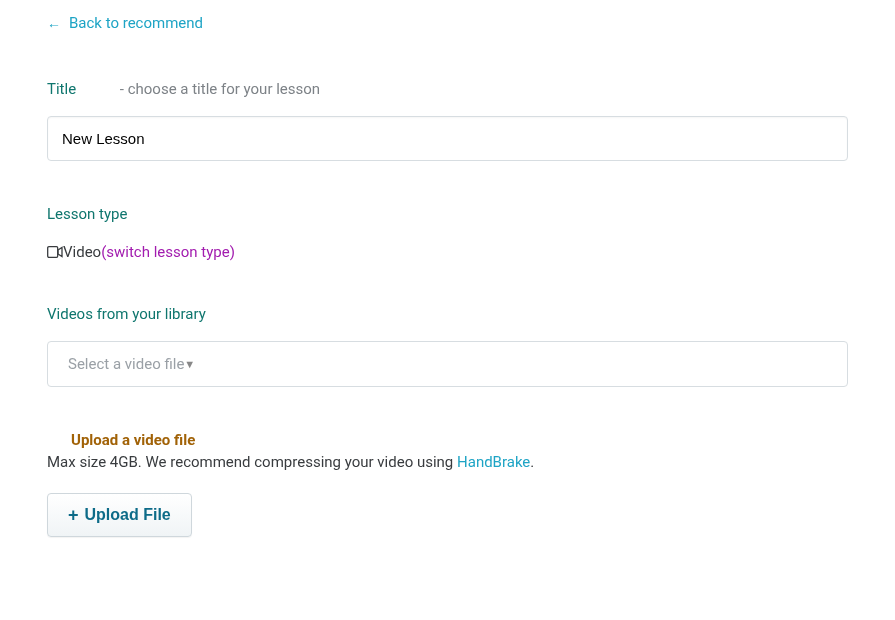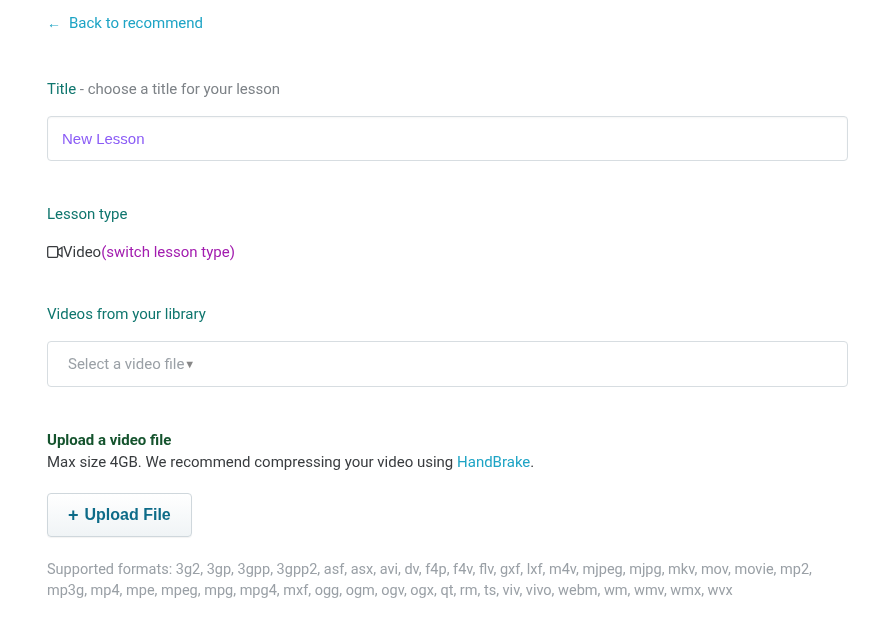--- a/index.html
+++ b/index.html
@@ -35,29 +35,30 @@
     .label-row {
       margin-bottom: 18px;
     }
     .label-bold {
       font-weight: 400;
       color: #0f766e;
     }
     .label-sub {
       color: #7d8287;
       font-weight: 400;
+      padding-left: 40px;
     }
     .text-input {
       width: 100%;
       padding: 13px 14px;
       font-size: 15px;
       border: 1px solid #d7dde1;
       border-radius: 4px;
       background: #fff;
-      color: #8b5cf6;
+      color: #000000;
       box-shadow: inset 0 1px 2px rgba(0,0,0,0.04);
     }
     .text-input::placeholder {
       color: #9aa0a6;
     }
     .lesson-type-row {
       display: flex;
       align-items: center;
       margin-top: 20px;
     }
@@ -95,22 +96,23 @@
     }
     .chevron-down {
       color: #888;
       font-size: 11px;
     }
     .upload-section {
       margin-bottom: 12px;
     }
     .upload-label {
       font-weight: 700;
-      color: #14532d;
+      color: #a16207;
       margin-bottom: 4px;
+      margin-left: 24px;
     }
     .upload-hint {
       color: #393c3f;
       margin-bottom: 22px;
     }
     .handbrake-link {
       color: #1ea4c5;
       cursor: pointer;
       margin-top: 12px;
     }
@@ -187,17 +189,16 @@
 
 <div class="upload-section">
   <div class="upload-label">Upload a video file</div>
   <div class="upload-hint">
     <span>Max size 4GB. We recommend compressing your video using </span><span class="handbrake-link">HandBrake</span><span>.</span>
   </div>
   <button class="upload-button">
     <span class="plus-icon">+</span>
     <span>Upload File</span>
   </button>
-  <div class="supported-formats">Supported formats: 3g2, 3gp, 3gpp, 3gpp2, asf, asx, avi, dv, f4p, f4v, flv, gxf, lxf, m4v, mjpeg, mjpg, mkv, mov, movie, mp2, mp3g, mp4, mpe, mpeg, mpg, mpg4, mxf, ogg, ogm, ogv, ogx, qt, rm, ts, viv, vivo, webm, wm, wmv, wmx, wvx</div>
 </div>
 
 
 
 
 </body></html>

